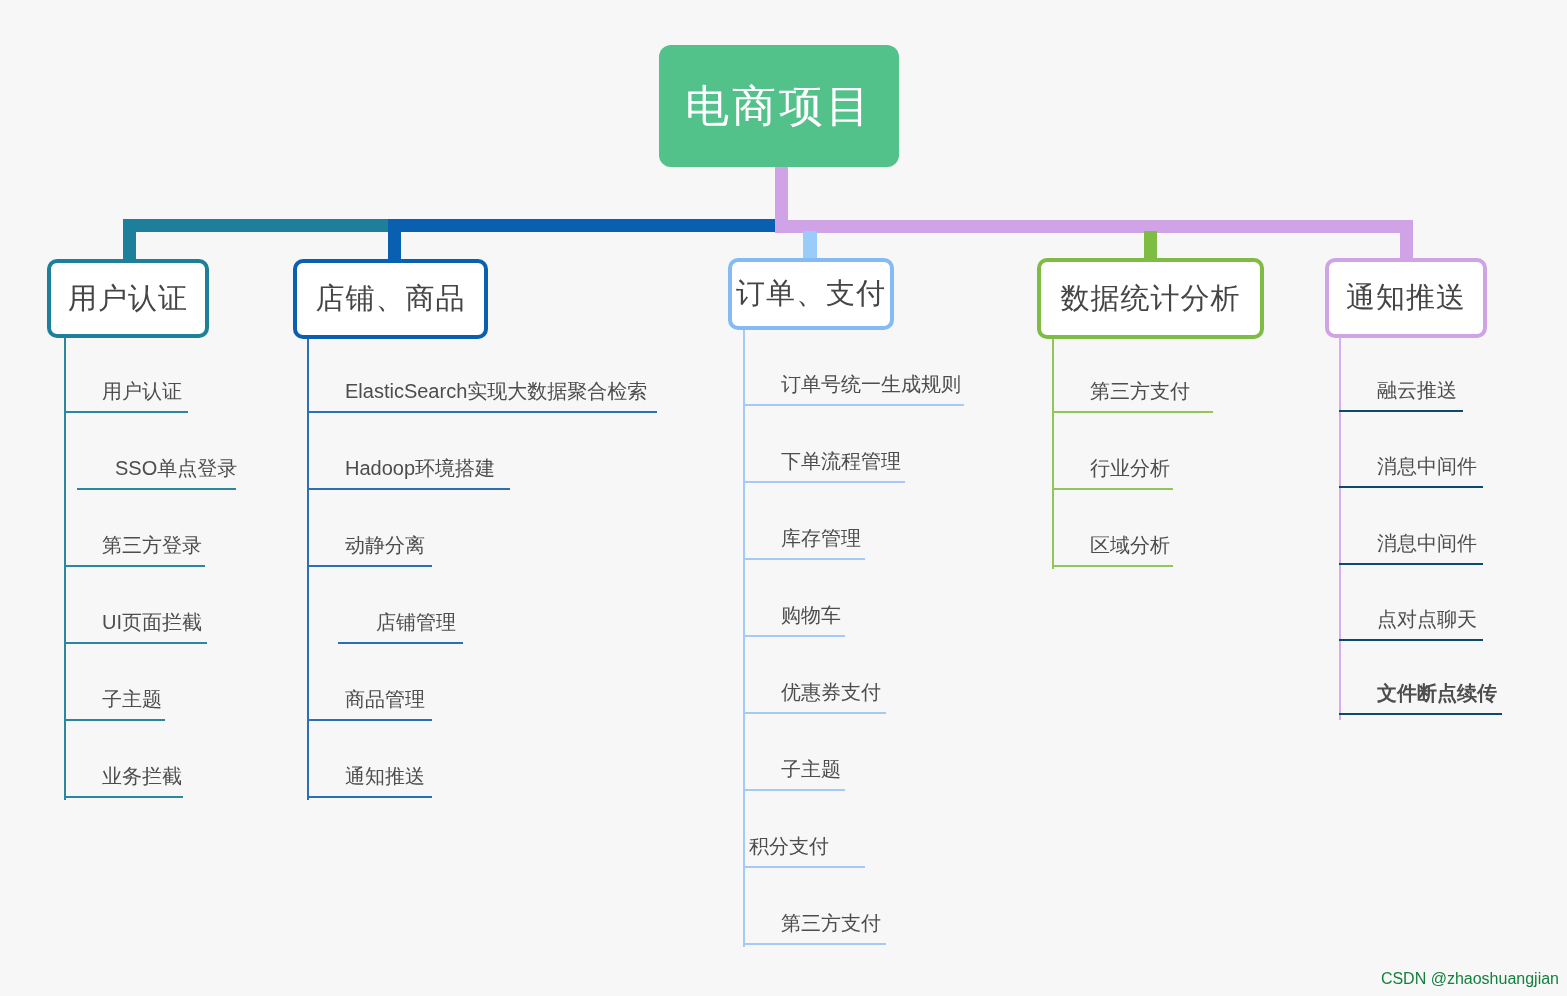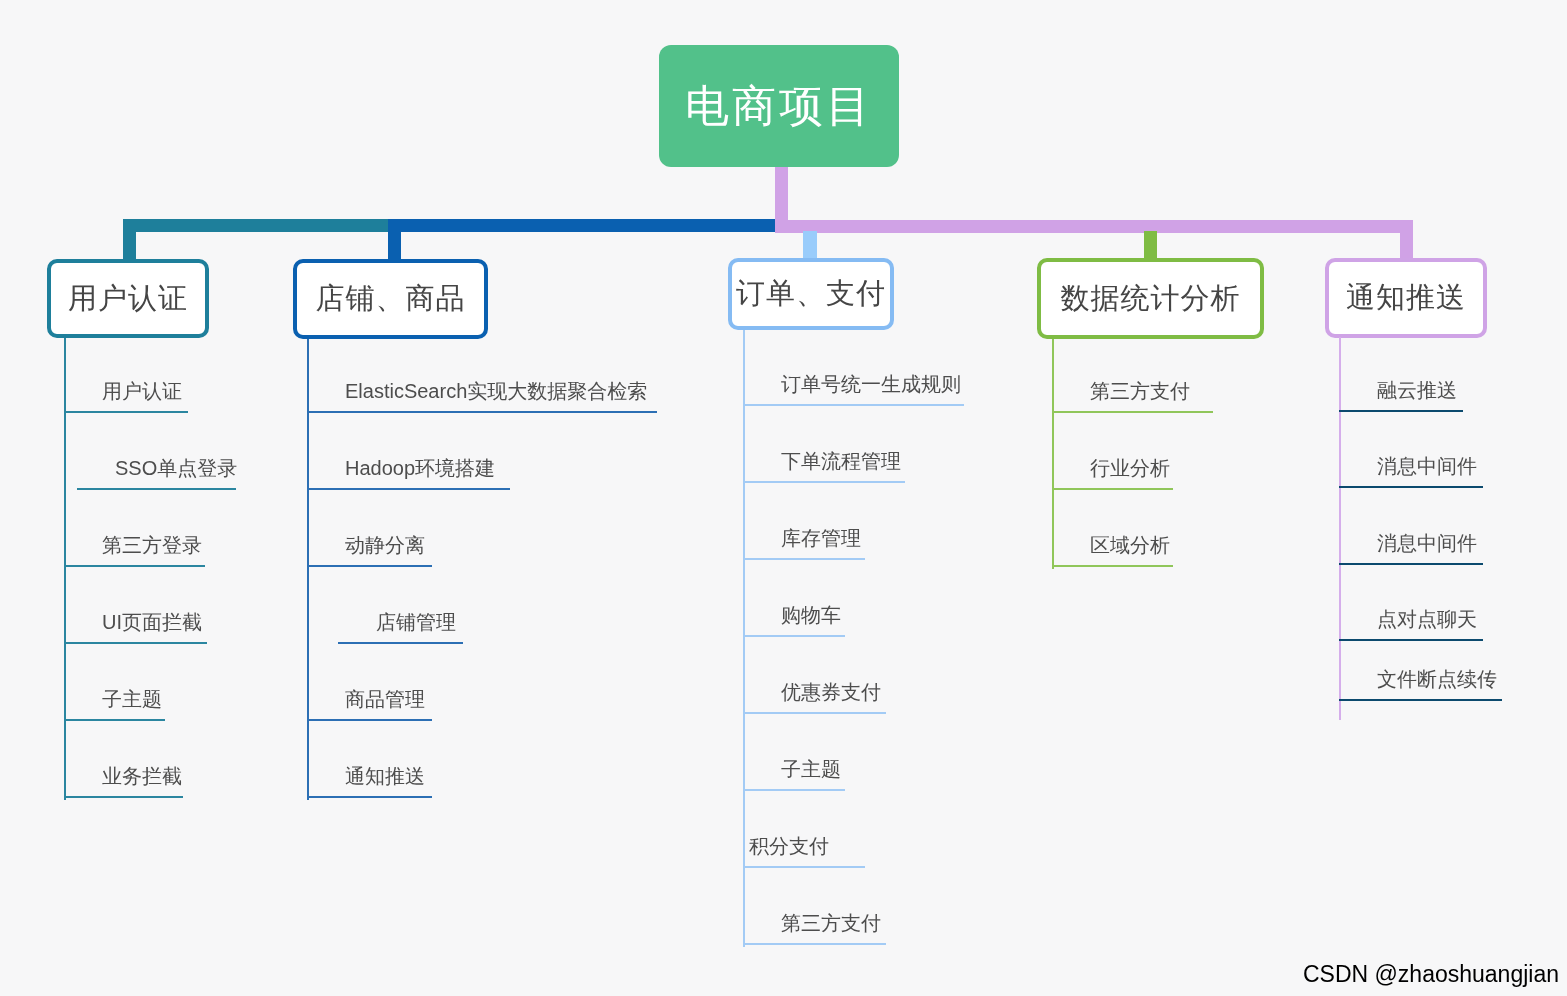--- a/index.html
+++ b/index.html
@@ -68,22 +68,22 @@
   }
   .u1{border-bottom:2px solid #2b86a0;}
   .u2{border-bottom:2px solid #2c6fb4;}
   .u3{border-bottom:2px solid #a3cbf5;}
   .u4{border-bottom:2px solid #90c65a;}
   .u5{border-bottom:2px solid #0c4a6e;}
   
   .watermark{
     position:absolute;
     right:8px;bottom:8px;
-    font-size:23px;
-    color:#000000;
+    font-size:16px;
+    color:#15803d;
   }
 </style>
 </head>
 <body>
 
 <div class="canvas">
 
   <div class="bar bar-teal" style="left:123px;top:219px;width:265px;height:13px;"></div>
   <div class="bar bar-blue" style="left:388px;top:219px;width:387px;height:13px;"></div>
   <div class="bar bar-purple" style="left:775px;top:220px;width:638px;height:13px;"></div>
@@ -144,17 +144,17 @@
   <div class="child u3" style="left:743px;top:905px;width:143px;">第三方支付</div>
 
   <div class="child u4" style="left:1052px;top:373px;width:161px;">第三方支付</div>
   <div class="child u4" style="left:1052px;top:450px;width:121px;">行业分析</div>
   <div class="child u4" style="left:1052px;top:527px;width:121px;">区域分析</div>
 
   <div class="child u5" style="left:1339px;top:372px;width:124px;">融云推送</div>
   <div class="child u5" style="left:1339px;top:448px;width:144px;">消息中间件</div>
   <div class="child u5" style="left:1339px;top:525px;width:144px;">消息中间件</div>
   <div class="child u5" style="left:1339px;top:601px;width:144px;">点对点聊天</div>
-  <div class="child u5" style="left:1339px;top:661px;width:163px;">文件断点续传</div>
+  <div class="child u5" style="left:1339px;top:675px;width:163px;font-weight:bold;">文件断点续传</div>
 
   <div class="watermark">CSDN @zhaoshuangjian</div>
 
 </div>
 
 </body></html>

